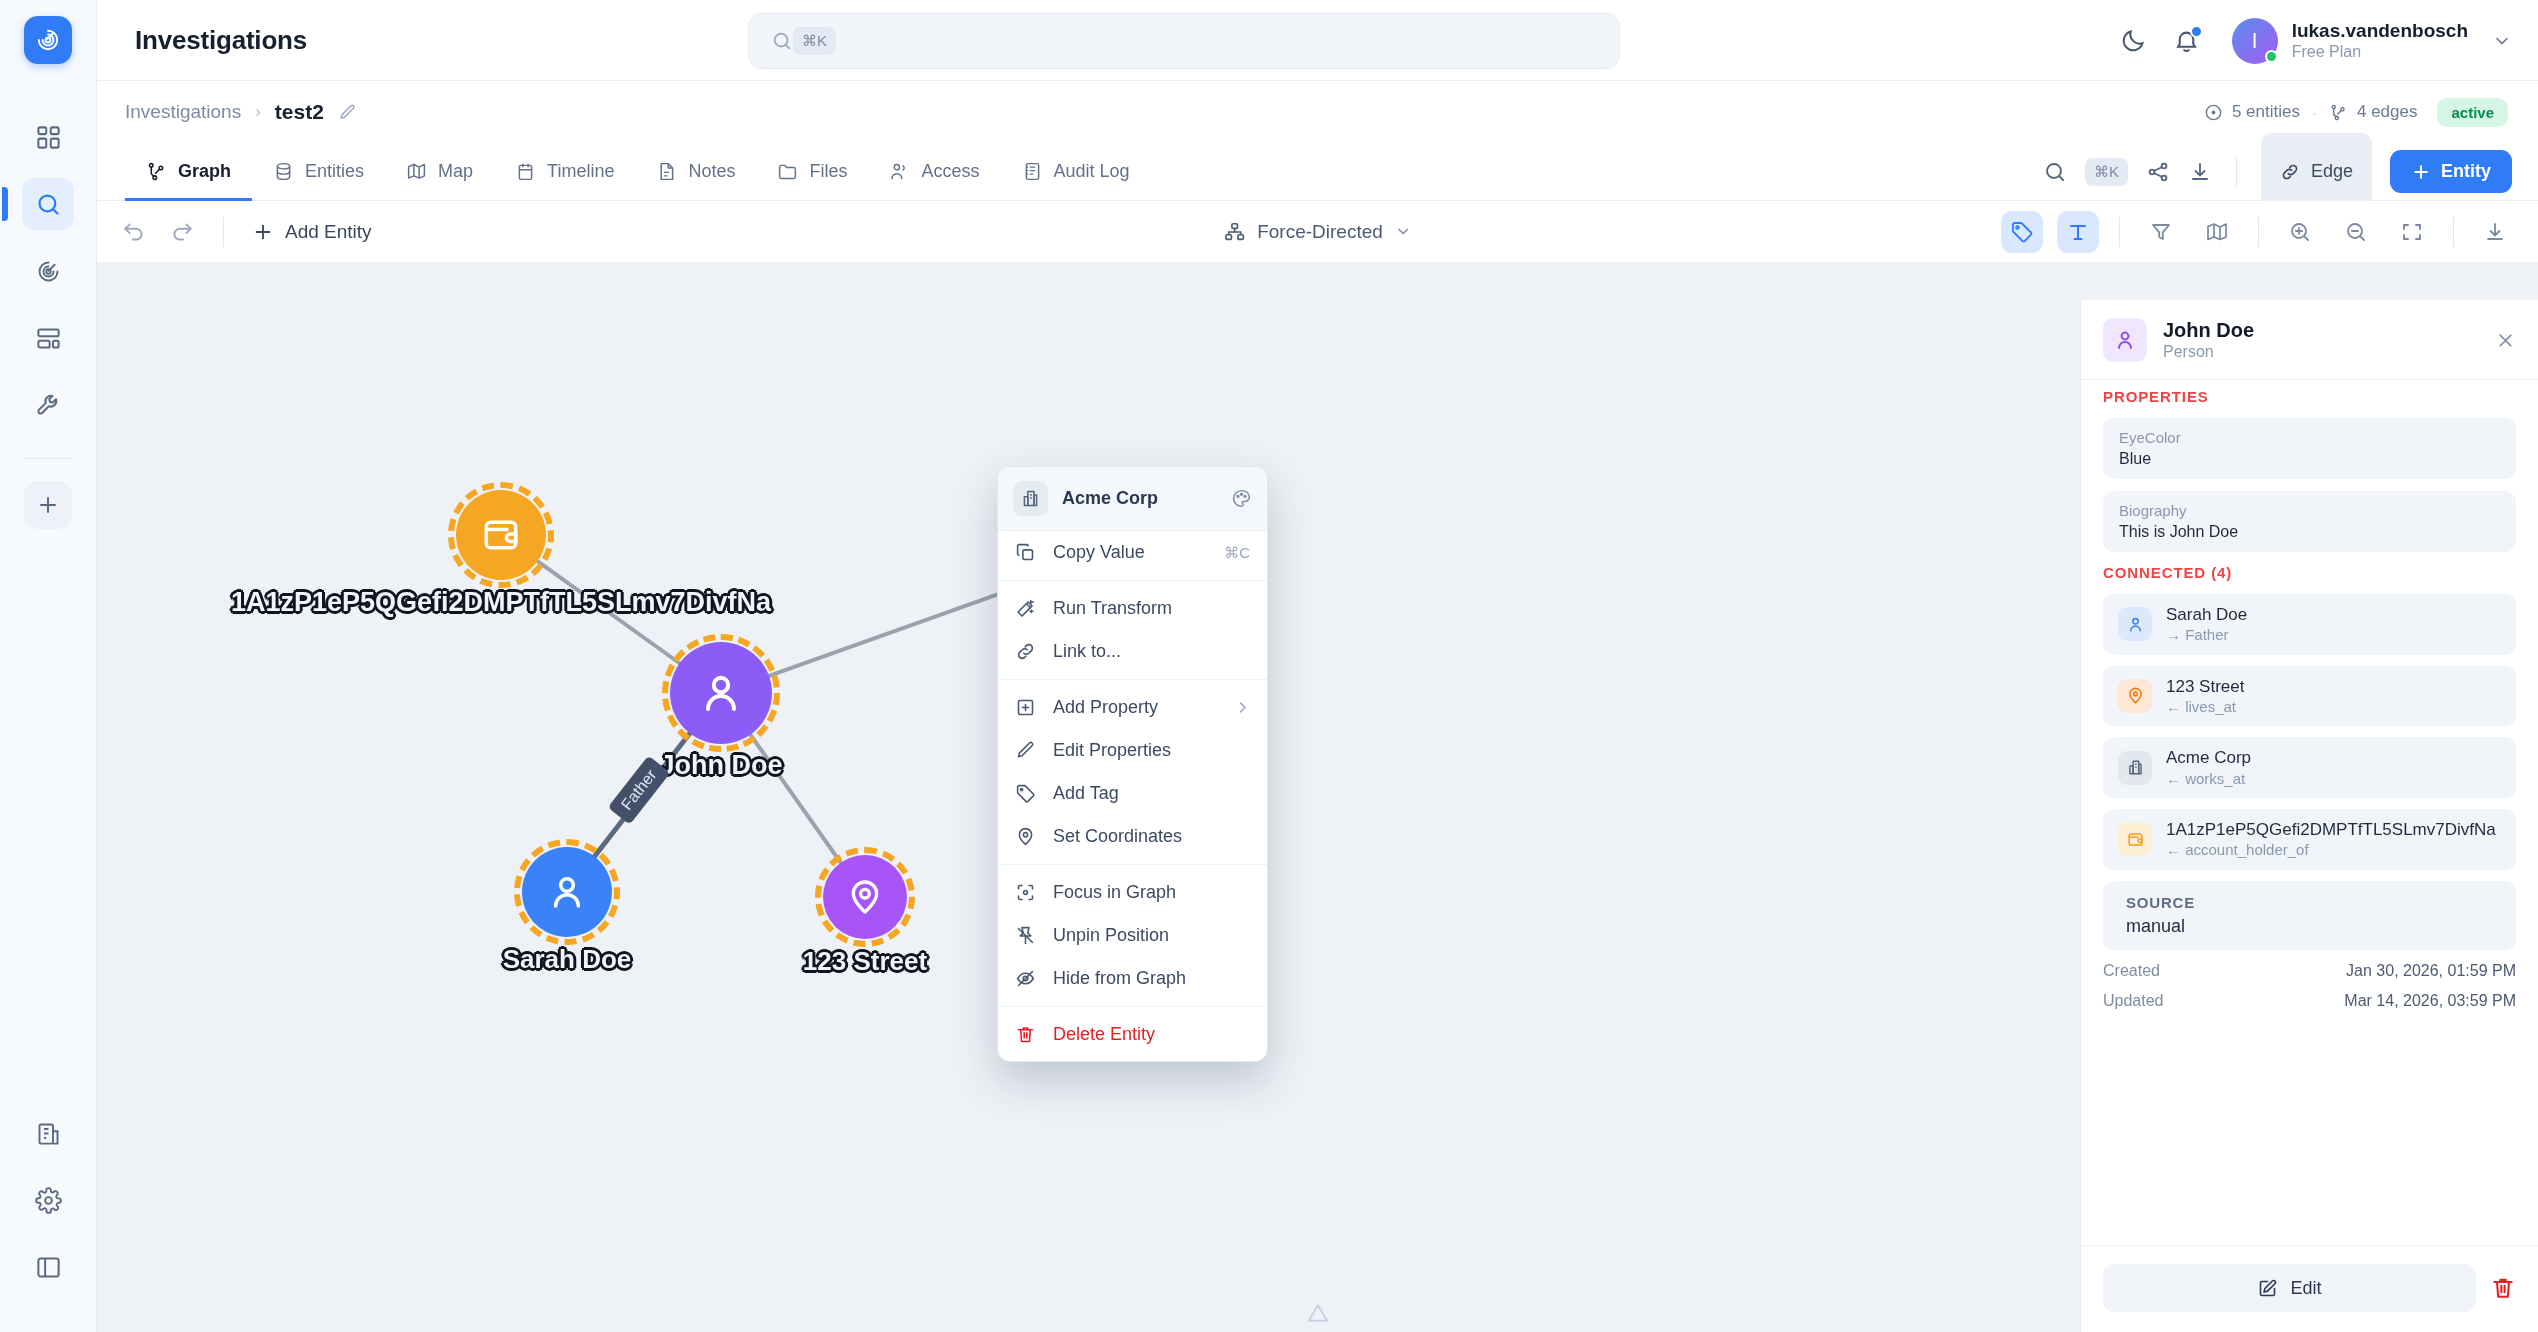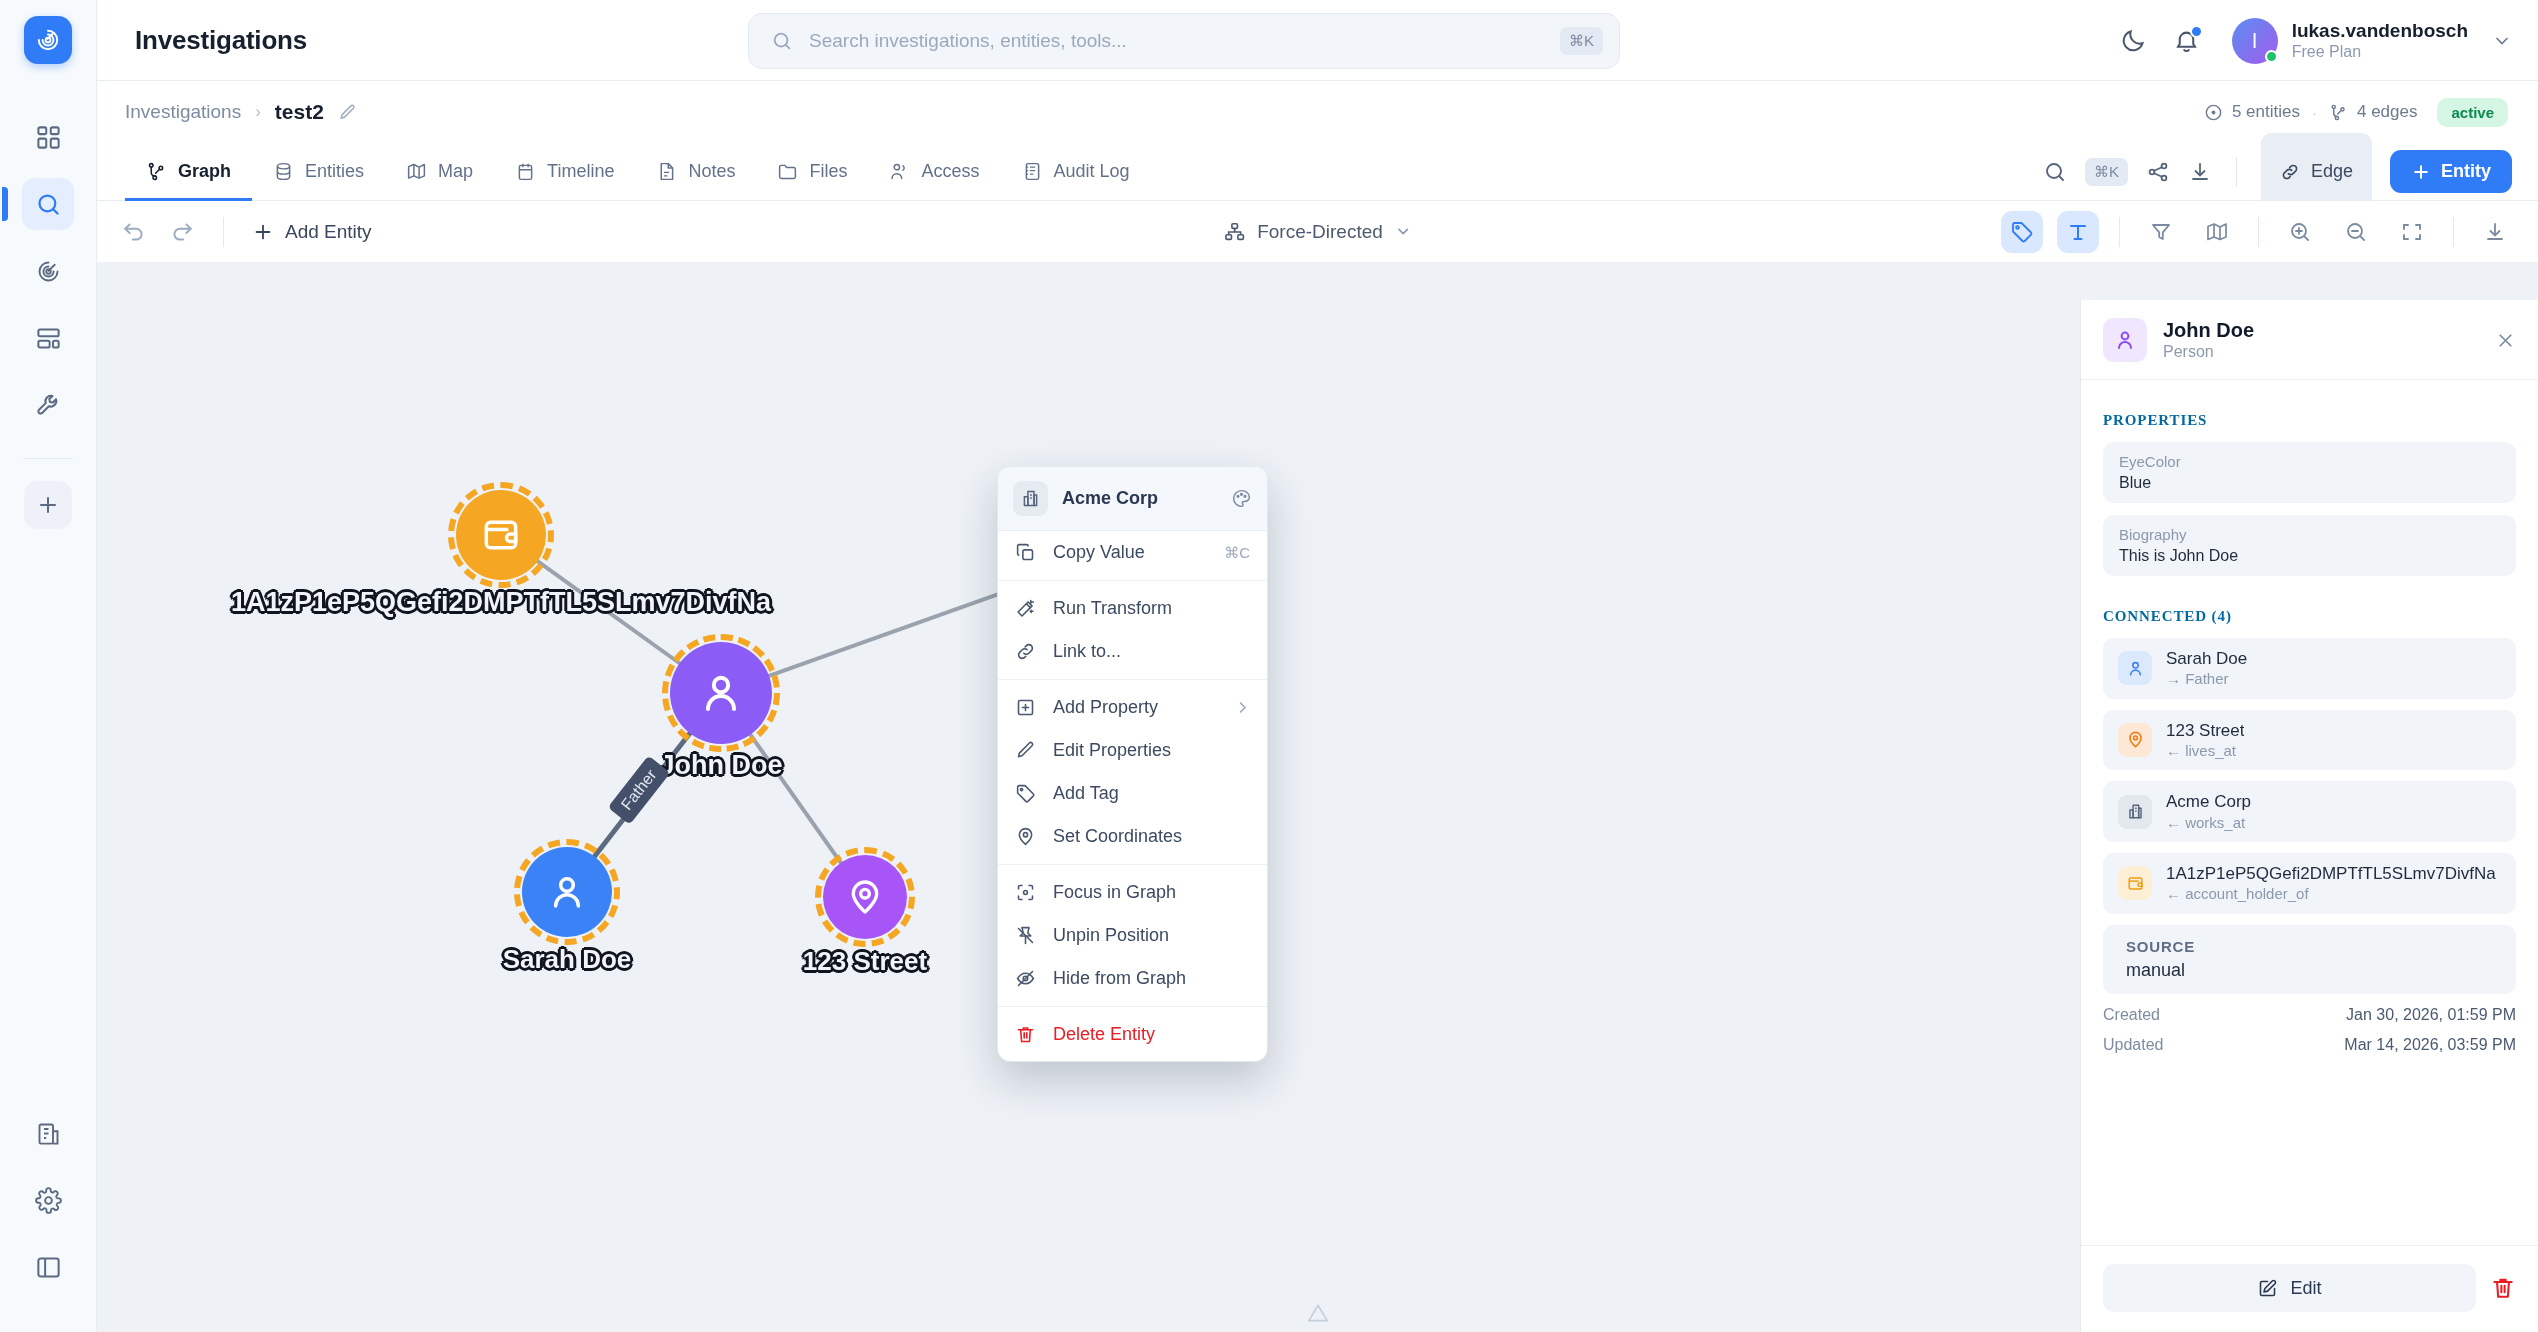--- a/index.html
+++ b/index.html
@@ -248,23 +248,22 @@
   .rp-avatar {
     width: 44px; height: 44px; border-radius: 11px; background: #f0e7fe;
     display: flex; align-items: center; justify-content: center; color: #8b4cf0;
   }
   .rp-avatar svg { width: 24px; height: 24px; }
   .rp-name { font-size: 20px; font-weight: 700; color: #101a28; line-height: 1.2; }
   .rp-type { font-size: 16px; color: #8b99ad; line-height: 1.3; }
   .rp-close { margin-left: auto; width: 21px; height: 21px; color: #7d8ca1; cursor: pointer; }
   .rp-body { flex: 1; overflow: hidden; padding: 0 22px; }
   .sect-h {
-    font-size: 15px; font-weight: 700; letter-spacing: .9px; color: #0369a1;
-    margin: 32px 0 13px;
-    font-family: Liberation Serif, serif;
+    font-size: 15px; font-weight: 700; letter-spacing: .9px; color: #ef4444;
+    margin: 8px 0 13px;
   }
   .prop {
     background: #f1f4f9; border-radius: 11px; padding: 11px 16px; margin-bottom: 12px;
   }
   .prop .k { font-size: 15px; color: #8b99ad; margin-bottom: 4px; }
   .prop .v { font-size: 16px; color: #1f2b3d; }
   .conn {
     background: #f1f4f9; border-radius: 11px; padding: 10px 15px; margin-bottom: 11px;
     display: flex; align-items: center; gap: 14px; cursor: pointer;
   }
@@ -312,21 +311,20 @@
       </div>
     </div>
     <div class="app-title">Investigations</div>
 
     <div class="searchwrap">
       <div class="searchbox">
         <svg class="sicon" viewBox="0 0 24 24" fill="none" stroke="currentColor" stroke-width="2" stroke-linecap="round">
             <circle cx="11" cy="11" r="7"></circle>
             <path d="m20 20-3.5-3.5"></path>
           </svg>
-        <div class="sph">Search investigations, entities, tools...</div>
         <div class="kbd">⌘K</div>
       </div>
     </div>
 
     <div class="topright">
       <svg class="ticon" viewBox="0 0 24 24" fill="none" stroke="currentColor" stroke-width="1.8" stroke-linecap="round">
           <path d="M20 14.5A8.5 8.5 0 0 1 9.5 4a8.5 8.5 0 1 0 10.5 10.5z"></path>
         </svg>
       <div class="ticon" style="display:flex;align-items:center;justify-content:center;">
         <svg viewBox="0 0 24 24" width="27" height="27" fill="none" stroke="currentColor" stroke-width="1.8" stroke-linecap="round">

